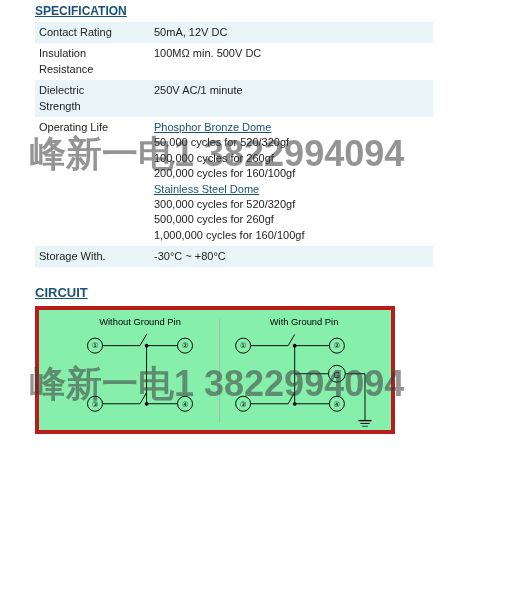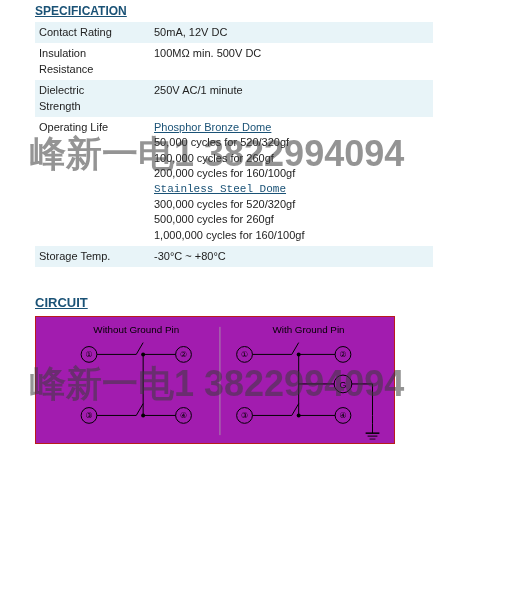--- a/index.html
+++ b/index.html
@@ -65,21 +65,20 @@
     .phosphor-link {
       color: #1a5276;
       text-decoration: underline;
       display: block;
     }
 
     .stainless-link {
       color: #1a5276;
       text-decoration: underline;
       display: block;
-      font-family: Liberation Mono, monospace;
     }
 
     
     .watermark {
       position: absolute;
       top: 130px;
       left: 30px;
       color: rgba(60, 60, 60, 0.55);
       font-size: 36px;
       font-weight: bold;
@@ -97,37 +96,37 @@
       font-size: 36px;
       font-weight: bold;
       pointer-events: none;
       z-index: 10;
       white-space: nowrap;
     }
 
     
     .circuit-section {
       padding: 4px 35px 4px 35px;
-      margin-top: 20px;
+      margin-top: 10px;
     }
 
     .circuit-title {
       color: #1a5276;
       font-weight: bold;
       font-size: 13px;
       text-decoration: underline;
       margin-bottom: 6px;
     }
 
     .circuit-diagram {
-      border: 1px solid #b91c1c;
+      border: 4px solid #b91c1c;
       width: 360px;
       height: 128px;
       position: relative;
-      background: #a21caf;
+      background: #86efac;
     }
 
     
     .circuit-svg {
       width: 100%;
       height: 100%;
     }
   </style>
 </head>
 <body>
@@ -157,21 +156,21 @@
             50,000 cycles for 520/320gf<br>
             100,000 cycles for 260gf<br>
             200,000 cycles for 160/100gf<br>
             <span class="stainless-link">Stainless Steel Dome</span>
             300,000 cycles for 520/320gf<br>
             500,000 cycles for 260gf<br>
             1,000,000 cycles for 160/100gf
           </td>
         </tr>
         <tr>
-          <td class="label-cell">Storage Temp.</td>
+          <td class="label-cell">Storage With.</td>
           <td class="value-cell">-30°C ~ +80°C</td>
         </tr>
       </tbody>
     </table>
   </div>
 
   <div class="circuit-section">
     <div class="circuit-title">CIRCUIT</div>
     <div class="circuit-diagram">
       <svg class="circuit-svg" viewBox="0 0 360 128">

